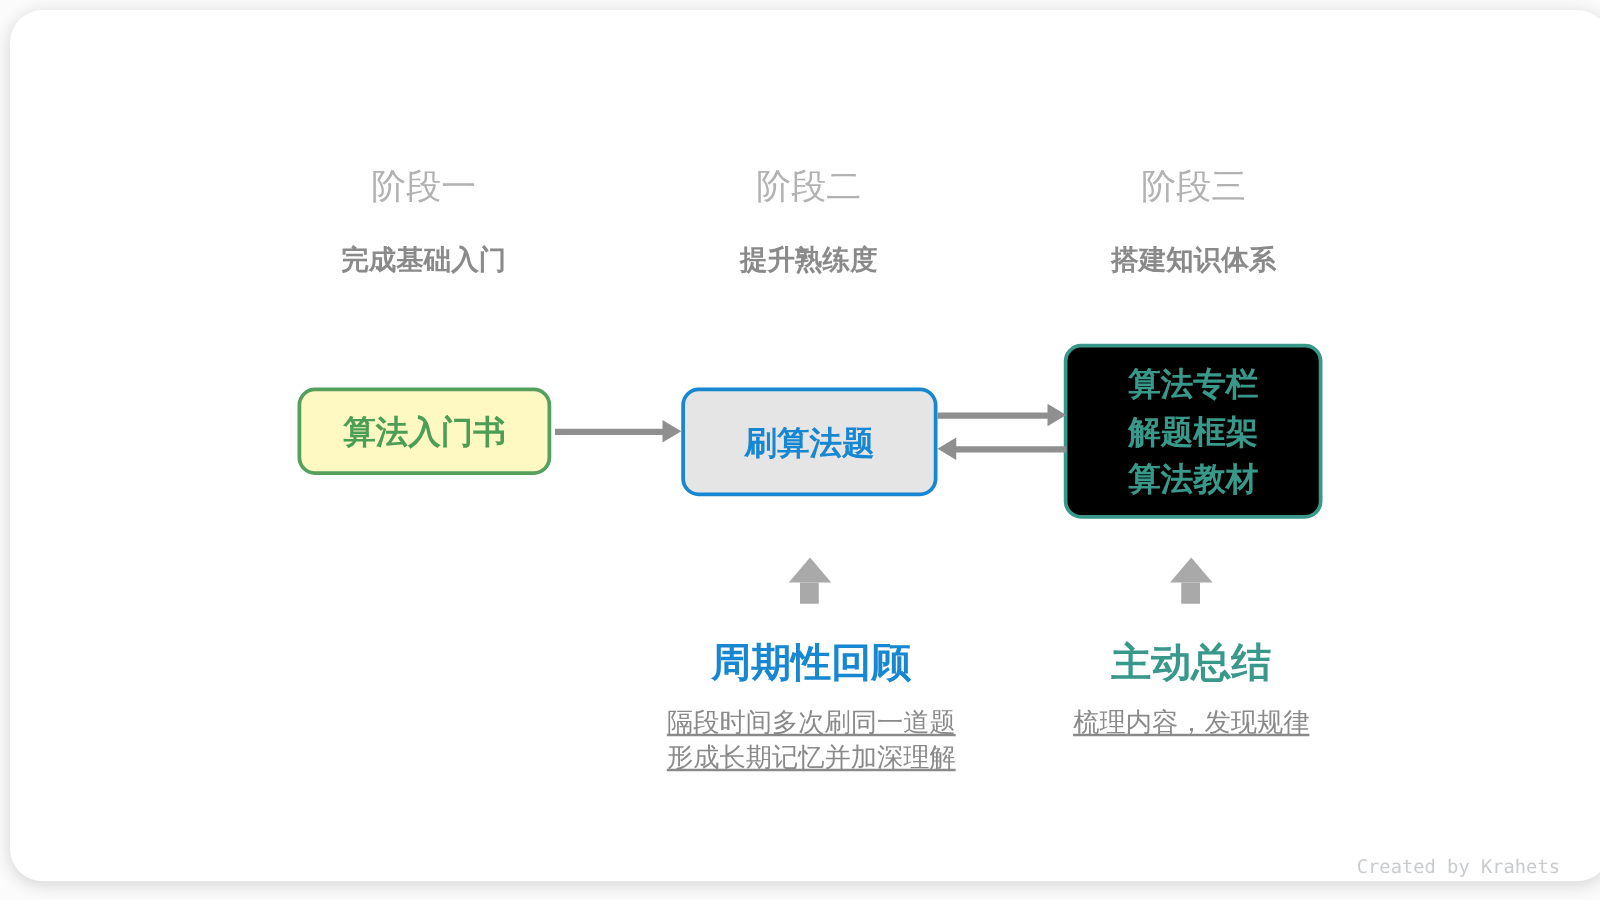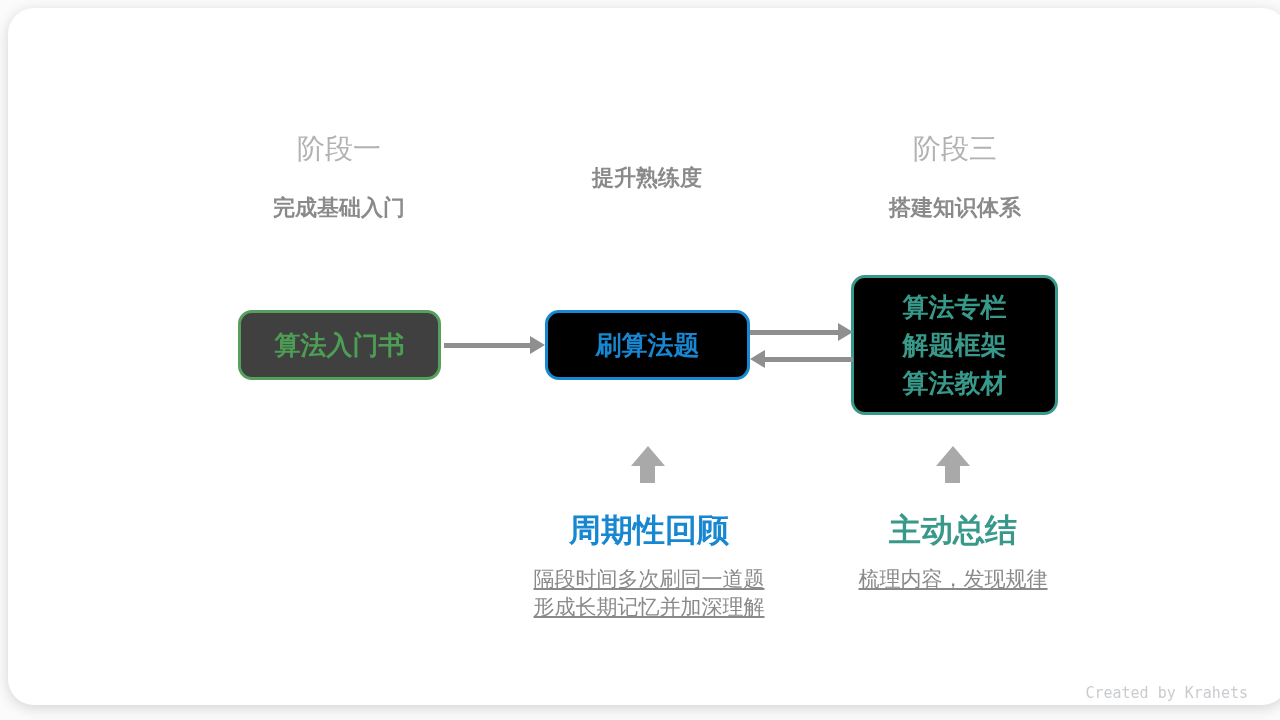--- a/index.html
+++ b/index.html
@@ -52,23 +52,23 @@
     display: flex;
     flex-direction: column;
     align-items: center;
     justify-content: center;
     font-weight: bold;
     font-size: 26px;
     line-height: 38px;
     text-align: center;
   }
   .box-green  { left: 230px; top: 302px; width: 203px; height: 70px;
-                border-color: #55a05c; color: #4d9e55; background: #404040; }
-  .box-blue   { left: 537px; top: 302px; width: 205px; height: 70px;
-                border-color: #1787d1; color: #1787d1; background: #000000; }
+                border-color: #55a05c; color: #4d9e55; background: #fef9c3; }
+  .box-blue   { left: 537px; top: 302px; width: 205px; height: 87px;
+                border-color: #1787d1; color: #1787d1; background: #e5e5e5; }
   .box-teal   { left: 843px; top: 267px; width: 207px; height: 140px;
                 border-color: #38998a; color: #38998a; background: #000000; }
   
   .h-arrow { position: absolute; height: 18px; }
   .h-arrow .shaft {
     position: absolute;
     top: 6.5px; height: 5px;
     background: #8f8f8f;
   }
   .h-arrow .head {
@@ -135,20 +135,21 @@
 </head>
 <body>
 
 <div class="card">
 
   <div class="stage stage1">
     <div class="stage-title">阶段一</div>
     <div class="stage-sub">完成基础入门</div>
   </div>
   <div class="stage stage2">
+    <div class="stage-title">阶段二</div>
     <div class="stage-sub">提升熟练度</div>
   </div>
   <div class="stage stage3">
     <div class="stage-title">阶段三</div>
     <div class="stage-sub">搭建知识体系</div>
   </div>
 
   <div class="box box-green">
     <span>算法入门书</span>
   </div>

